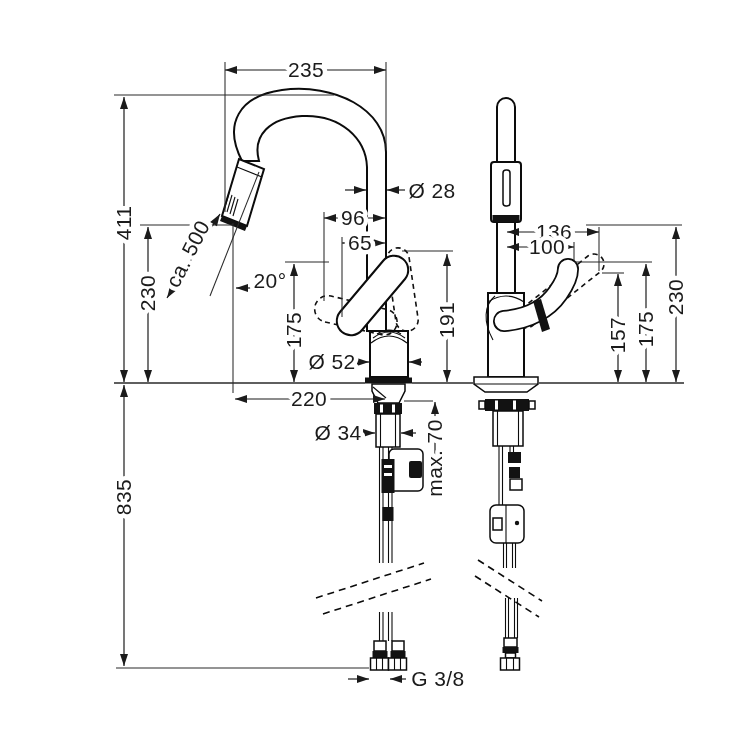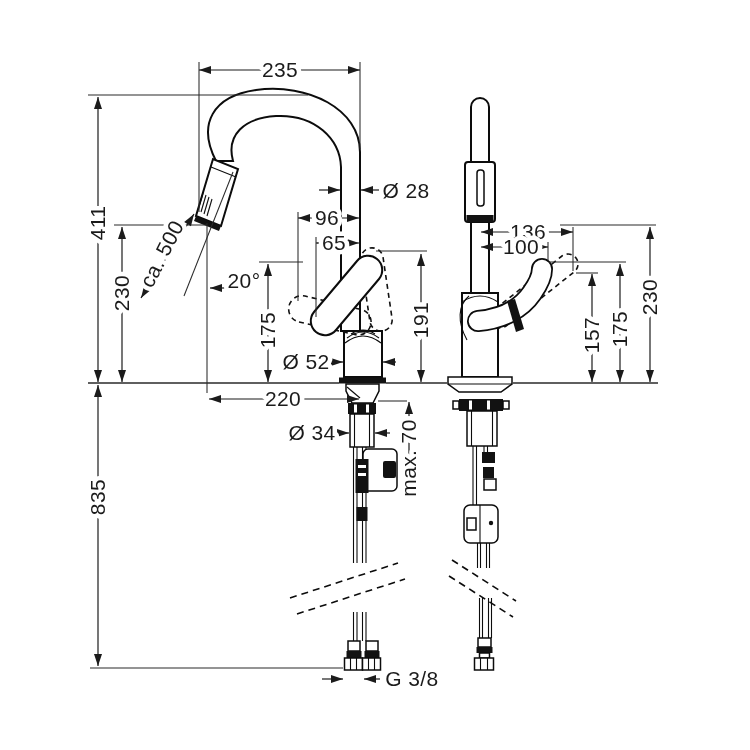--- a/index.html
+++ b/index.html
@@ -1,16 +1,16 @@
 <!DOCTYPE html>
 <html><head>
 <meta charset="utf-8">
 <style>
   html,body{margin:0;padding:0;background:#ffffff;}
-  .stage{width:596px;height:750px;background:#fff;position:relative;font-family:"Liberation Sans",sans-serif;}
+  .stage{width:596px;height:750px;background:#fff;position:relative;font-family:"Liberation Sans",sans-serif;padding-left:26px;}
   svg{display:block;}
   .lbl{font-family:"Liberation Sans",sans-serif;font-size:21px;fill:#1b1b1b;letter-spacing:.4px;
        paint-order:stroke;stroke:#ffffff;stroke-width:9px;stroke-linejoin:round;text-anchor:middle;}
   .dim{stroke:#1b1b1b;stroke-width:1.2;fill:none;}
   .ext{stroke:#2a2a2a;stroke-width:1.05;fill:none;}
   .out{stroke:#0c0c0c;stroke-width:2;fill:#ffffff;}
   .out15{stroke:#0c0c0c;stroke-width:1.5;fill:#ffffff;}
   .thin{stroke:#0c0c0c;stroke-width:1.1;fill:none;}
   .dark{fill:#121212;stroke:none;}
   .dash{stroke:#0c0c0c;stroke-width:1.6;fill:none;stroke-dasharray:7 5;}

